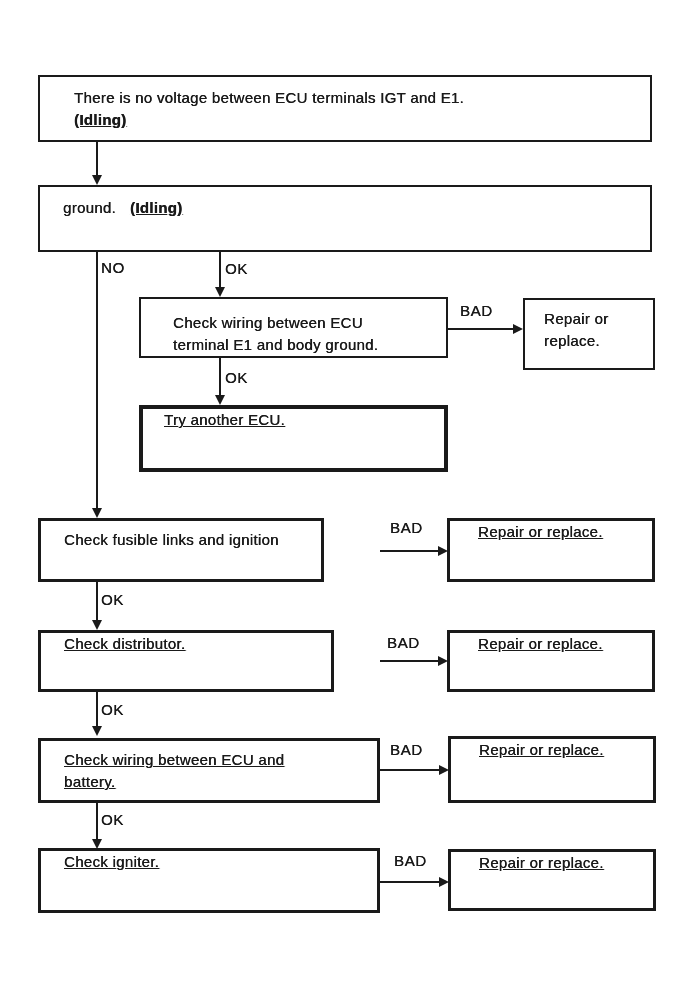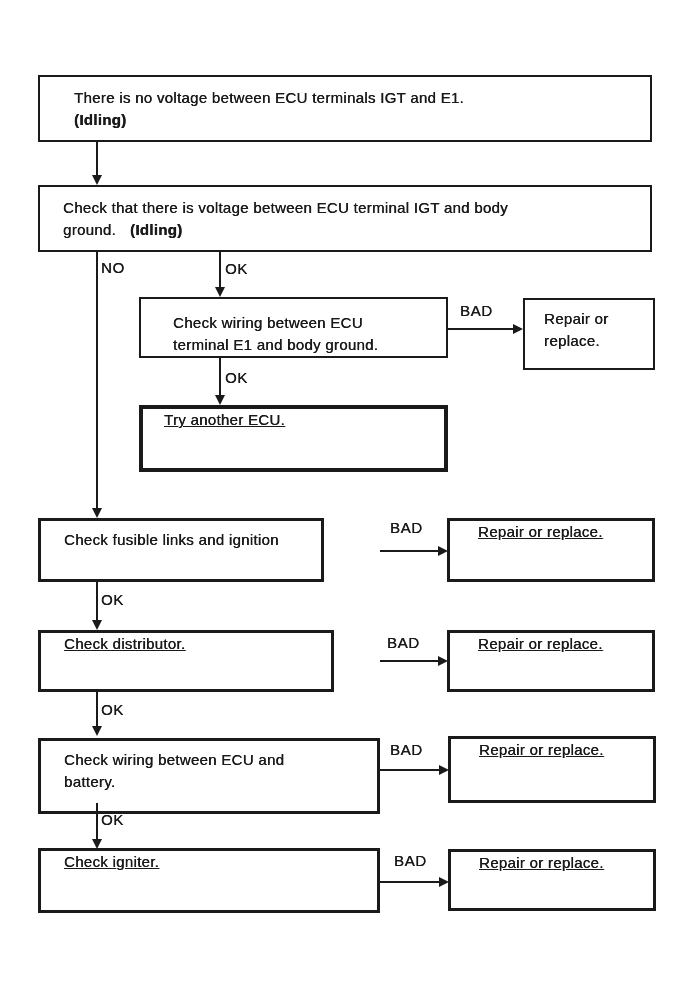--- a/index.html
+++ b/index.html
@@ -39,38 +39,37 @@
     border-bottom: 5px solid transparent;
     border-left: 10px solid #1a1a1a;
   }
   .lbl {
     position: absolute;
     font-size: 15px;
     font-weight: normal;
     letter-spacing: 0.6px;
     text-shadow: 0.3px 0 0 currentColor;
   }
-  .bold { font-weight: bold; }
+  .bold { font-weight: bold; text-decoration: underline; }
   .note-gap { margin-left: 14px; }
 </style>
 </head>
 <body>
 
 <div class="canvas">
 
   <div class="box thin" style="left:38px; top:75px; width:614px; height:67px; padding:10px 18px 0 34px;">
     <div>There is no voltage between ECU terminals IGT and E1.</div>
     <div class="bold">(Idling)</div>
   </div>
 
   <div class="vline" style="left:96px; top:142px; height:34px;"></div>
   <div class="arr-down" style="left:92px; top:175px;"></div>
 
   <div class="box thin" style="left:38px; top:185px; width:614px; height:67px; padding:10px 18px 0 23px;">
-    <div>Check that there is voltage between ECU terminal IGT and body</div>
     <div>
       <span>ground.</span><span class="bold note-gap">(Idling)</span>
     </div>
   </div>
 
   <div class="lbl" style="left:101px; top:259px;">NO</div>
   <div class="lbl" style="left:225px; top:260px;">OK</div>
 
   <div class="vline" style="left:96px; top:252px; height:257px;"></div>
   <div class="arr-down" style="left:92px; top:508px;"></div>
@@ -121,21 +120,21 @@
   <div class="hline" style="left:380px; top:660px; width:59px;"></div>
   <div class="arr-right" style="left:438px; top:656px;"></div>
   <div class="box vcenter" style="left:447px; top:630px; width:208px; height:62px; padding-left:28px;">
     <div>Repair or replace.</div>
   </div>
 
   <div class="lbl" style="left:101px; top:701px;">OK</div>
   <div class="vline" style="left:96px; top:692px; height:35px;"></div>
   <div class="arr-down" style="left:92px; top:726px;"></div>
 
-  <div class="box" style="left:38px; top:738px; width:342px; height:76px; padding:8px 10px 0 23px;">
+  <div class="box" style="left:38px; top:738px; width:342px; height:65px; padding:8px 10px 0 23px;text-decoration:underline;">
     <div>Check wiring between ECU and</div>
     <div>battery.</div>
   </div>
   <div class="lbl" style="left:390px; top:741px;">BAD</div>
   <div class="hline" style="left:380px; top:769px; width:60px;"></div>
   <div class="arr-right" style="left:439px; top:765px;"></div>
   <div class="box vcenter" style="left:448px; top:736px; width:208px; height:67px; padding-left:28px;">
     <div>Repair or replace.</div>
   </div>
 

